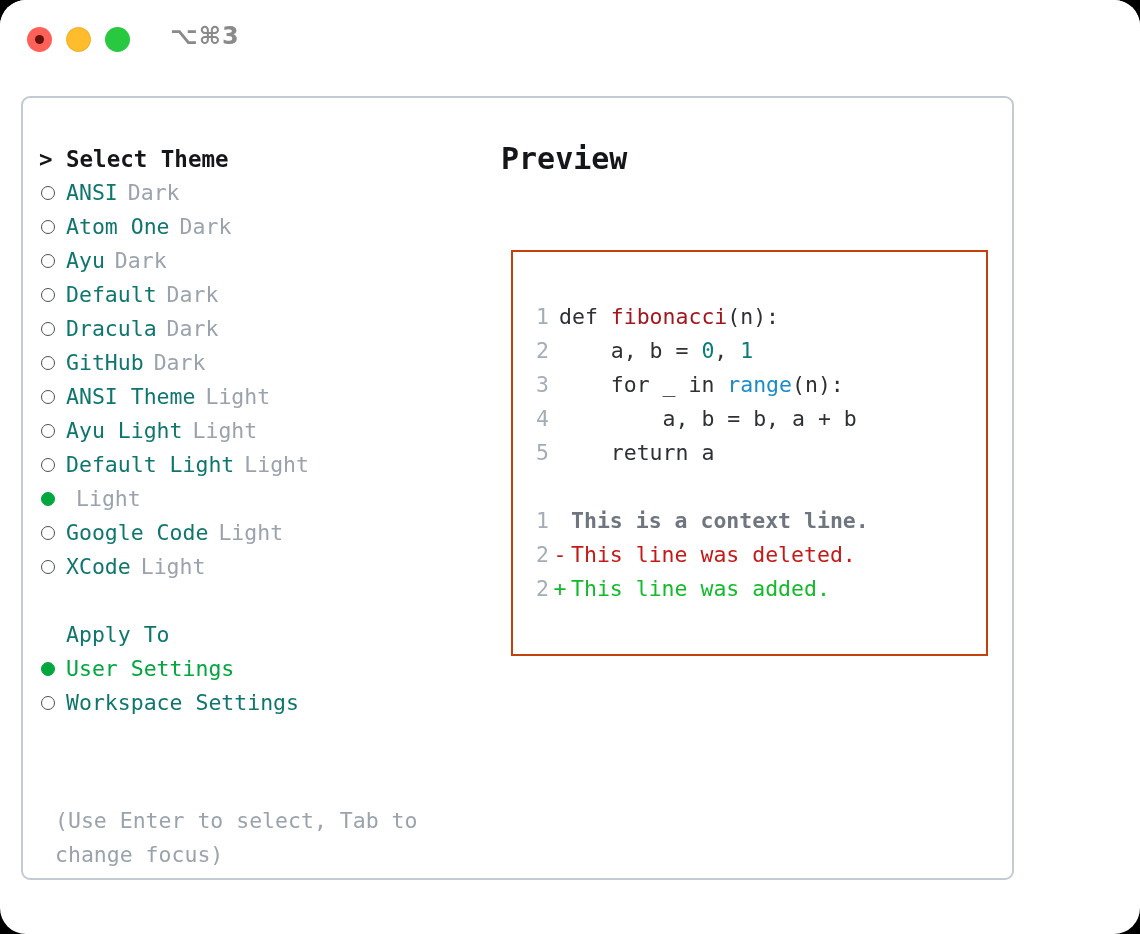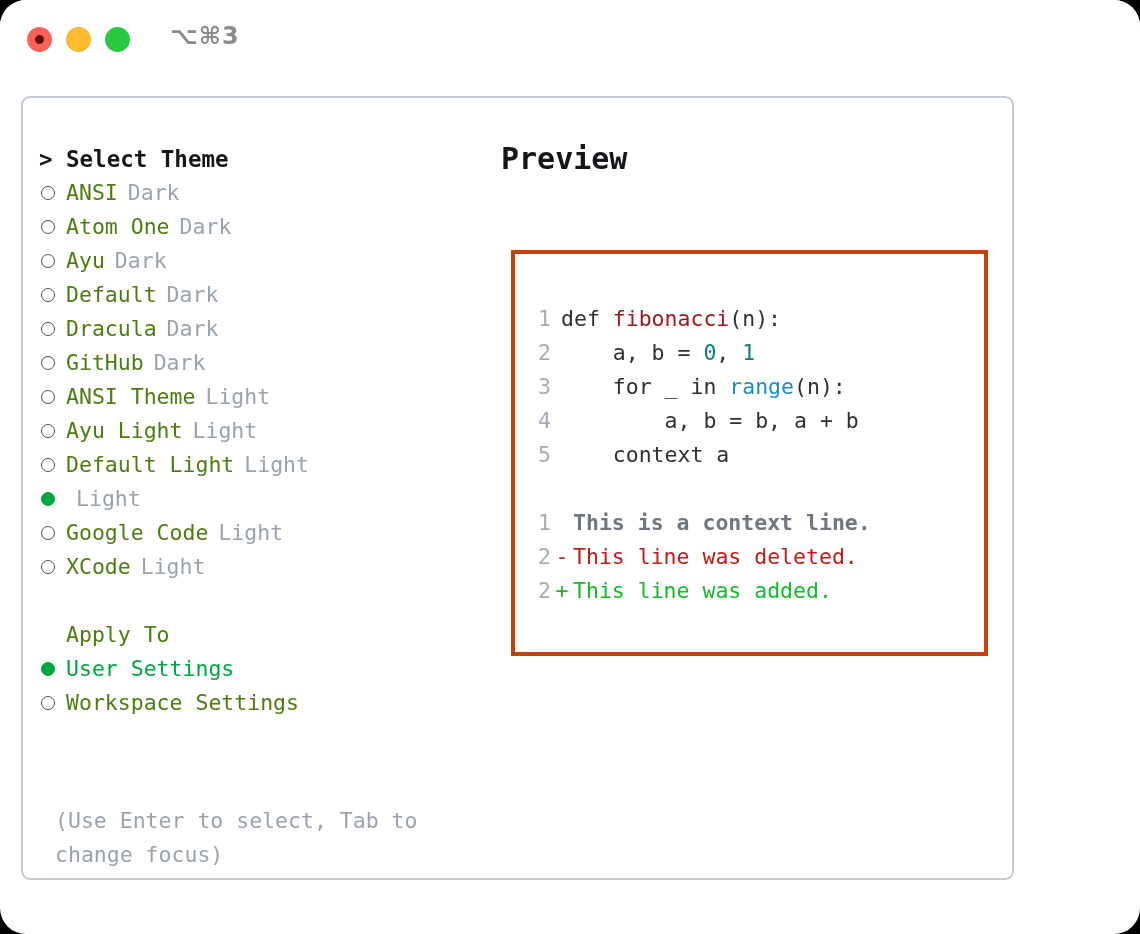--- a/index.html
+++ b/index.html
@@ -99,21 +99,21 @@
     left: 2px; top: -7px;
     width: 14px; height: 14px;
     border-radius: 50%;
     border: 1.8px solid #4a4f57;
     background: transparent;
   }
   .radio-glyph.on {
     border-color: #00a63e;
     background: #00a63e;
   }
-  .item-name { color: #4d7c0f; }
+  .item-name { color: #0f766e; }
   .item-name.sel { color: #00a63e; }
   .item-cat {
     color: #9aa3ad;
     margin-left: 10px;
   }
   .blank-row { height: 34px; }
   #hint {
     position: absolute;
     left: 16px; top: 662px;
     width: 410px;
@@ -131,21 +131,21 @@
   #preview-title {
     font-size: 30px;
     font-weight: bold;
     color: #15161a;
     line-height: 34px;
   }
   #preview-box {
     position: absolute;
     left: 10px; top: 108px;
     width: 477px; height: 406px;
-    border: 4px solid #c2410c;
+    border: 2px solid #c2410c;
     background: #ffffff;
   }
   #code {
     position: absolute;
     left: 12px; top: 48px;
     font-size: 21.5px;
     line-height: 34px;
   }
   .cl { white-space: pre; }
   .ln {
@@ -301,21 +301,21 @@
     <div id="right-col">
       <div id="preview-title">Preview</div>
 
       <div id="preview-box">
         <div id="code">
           <div id="code-lines">
               <div class="cl"><span class="ln">1</span><span class="sp"></span><span class="kw">def </span><span class="fn">fibonacci</span><span class="pl">(n):</span></div>
               <div class="cl"><span class="ln">2</span><span class="sp"></span><span class="kw">    a, b = </span><span class="num">0</span><span class="pl">, </span><span class="num">1</span></div>
               <div class="cl"><span class="ln">3</span><span class="sp"></span><span class="kw">    for _ in </span><span class="bi">range</span><span class="pl">(n):</span></div>
               <div class="cl"><span class="ln">4</span><span class="sp"></span><span class="kw">        a, b = b, a + b</span></div>
-              <div class="cl"><span class="ln">5</span><span class="sp"></span><span class="kw">    context a</span></div>
+              <div class="cl"><span class="ln">5</span><span class="sp"></span><span class="kw">    return a</span></div>
             </div>
           <div class="gap-line"></div>
           <div id="diff-lines">
               <div class="cl"><span class="ln">1</span><span class="mark-col ctx"> </span><span class="ctx">This is a context line.</span></div>
               <div class="cl"><span class="ln">2</span><span class="mark-col del">-</span><span class="del">This line was deleted.</span></div>
               <div class="cl"><span class="ln">2</span><span class="mark-col add">+</span><span class="add">This line was added.</span></div>
             </div>
         </div>
       </div>
     </div>

